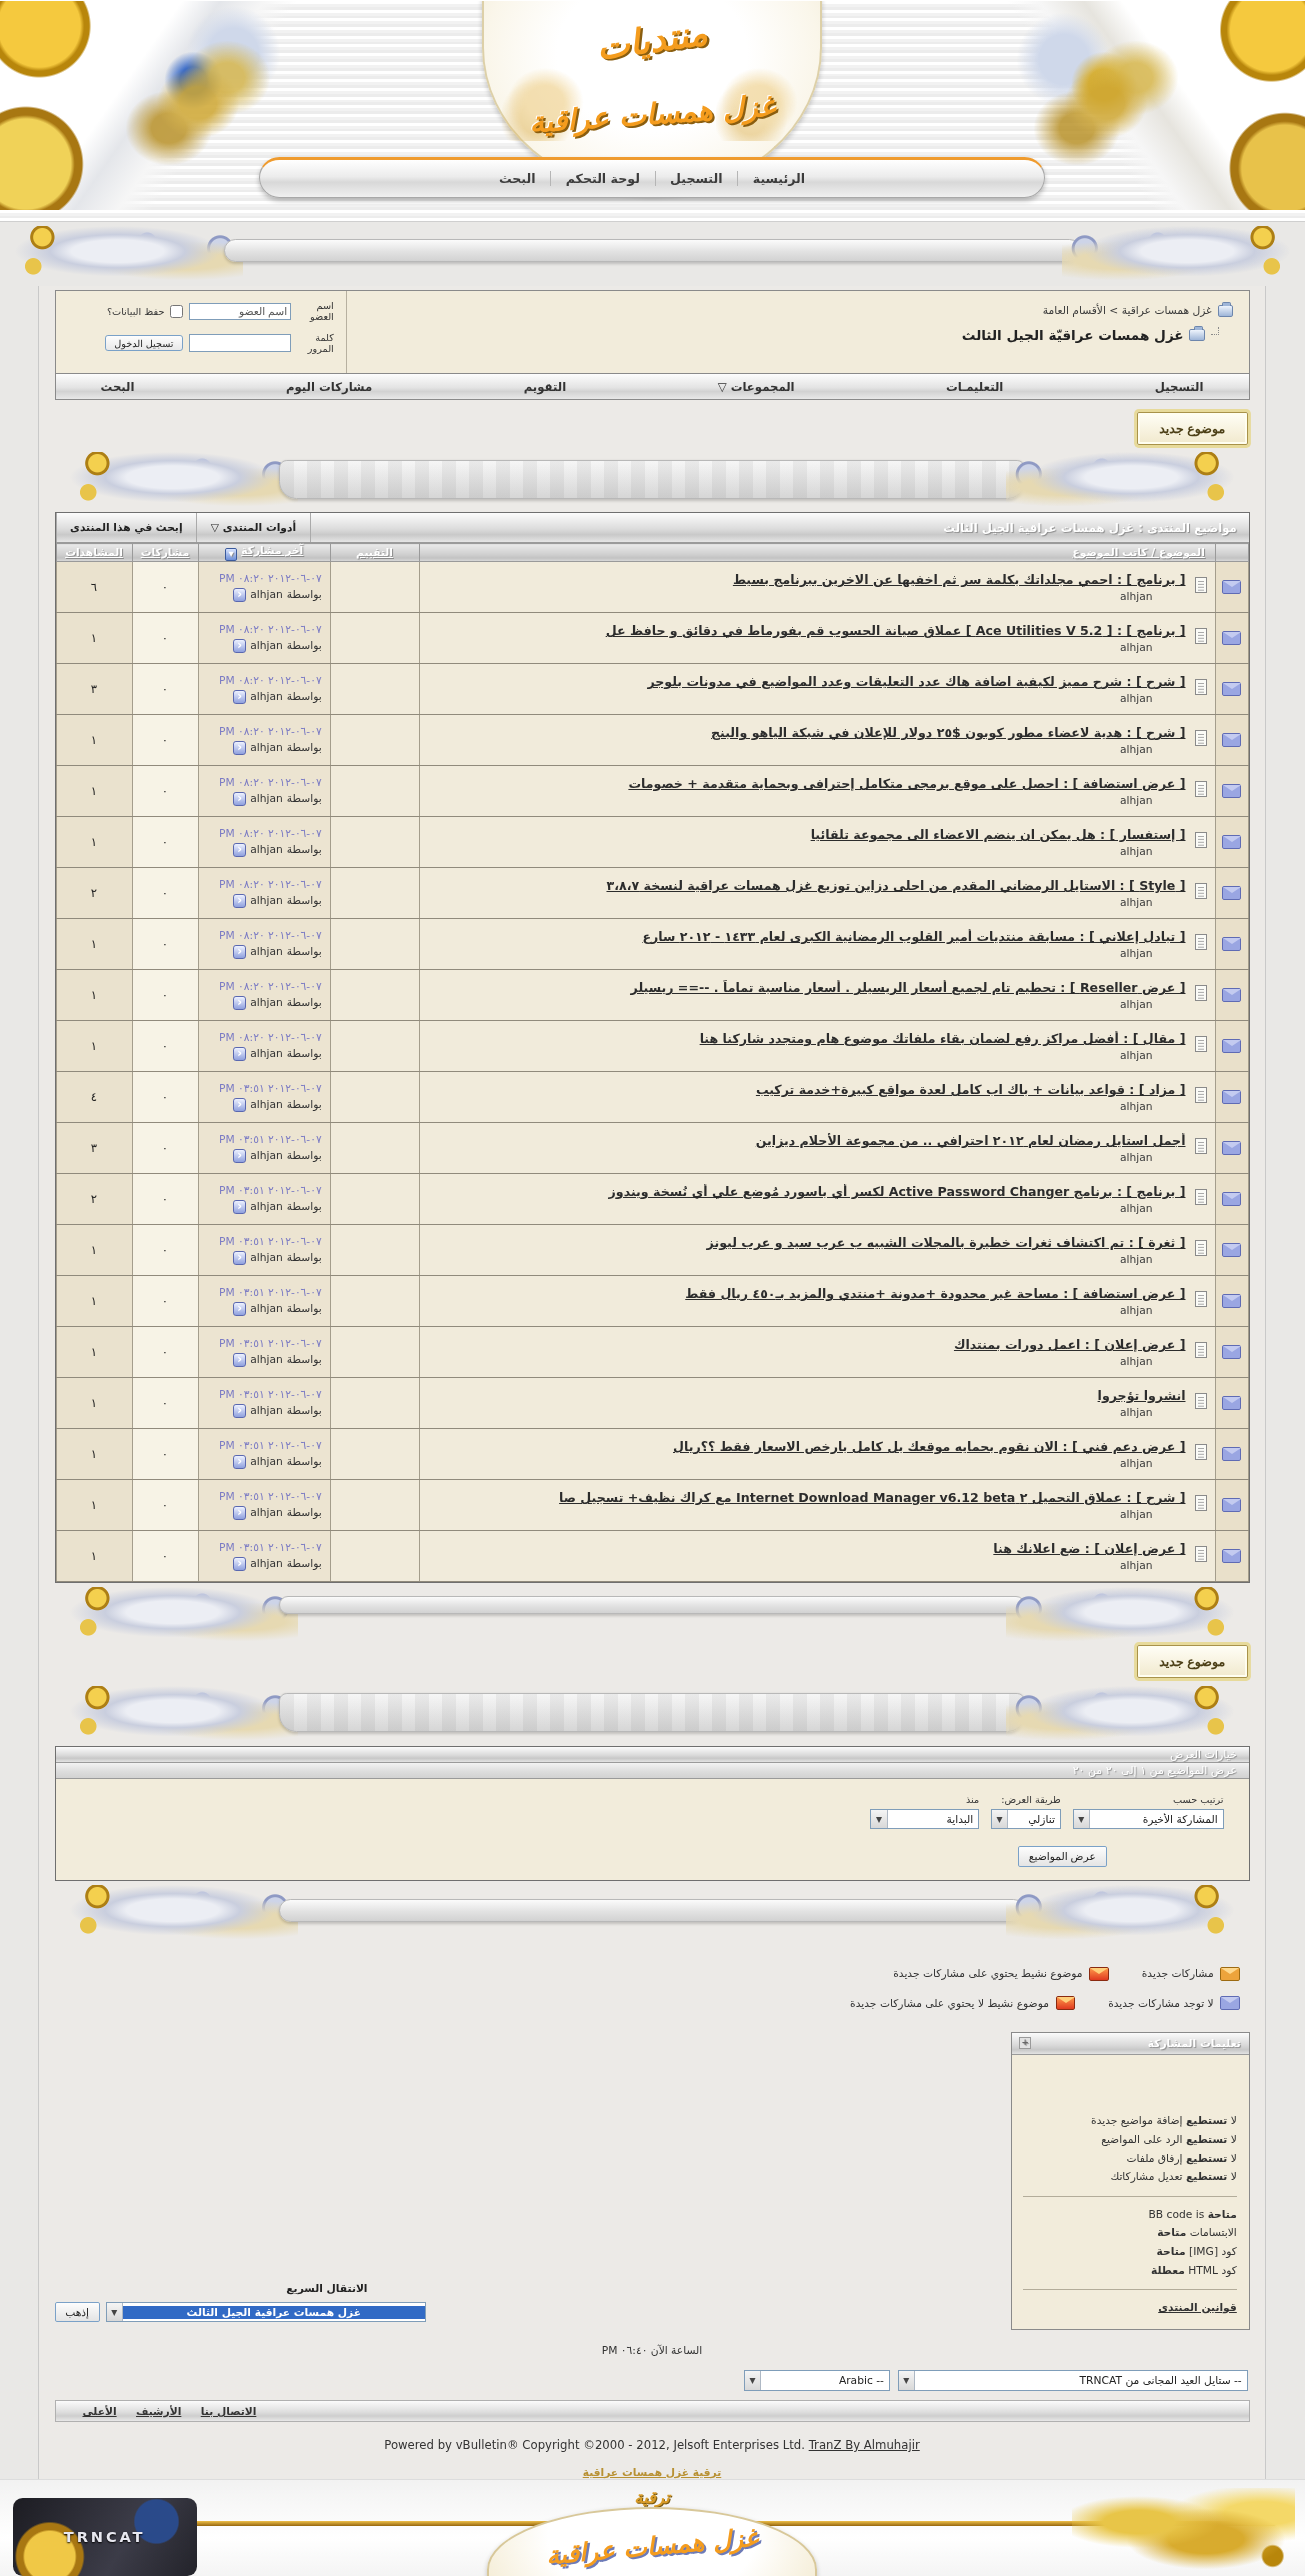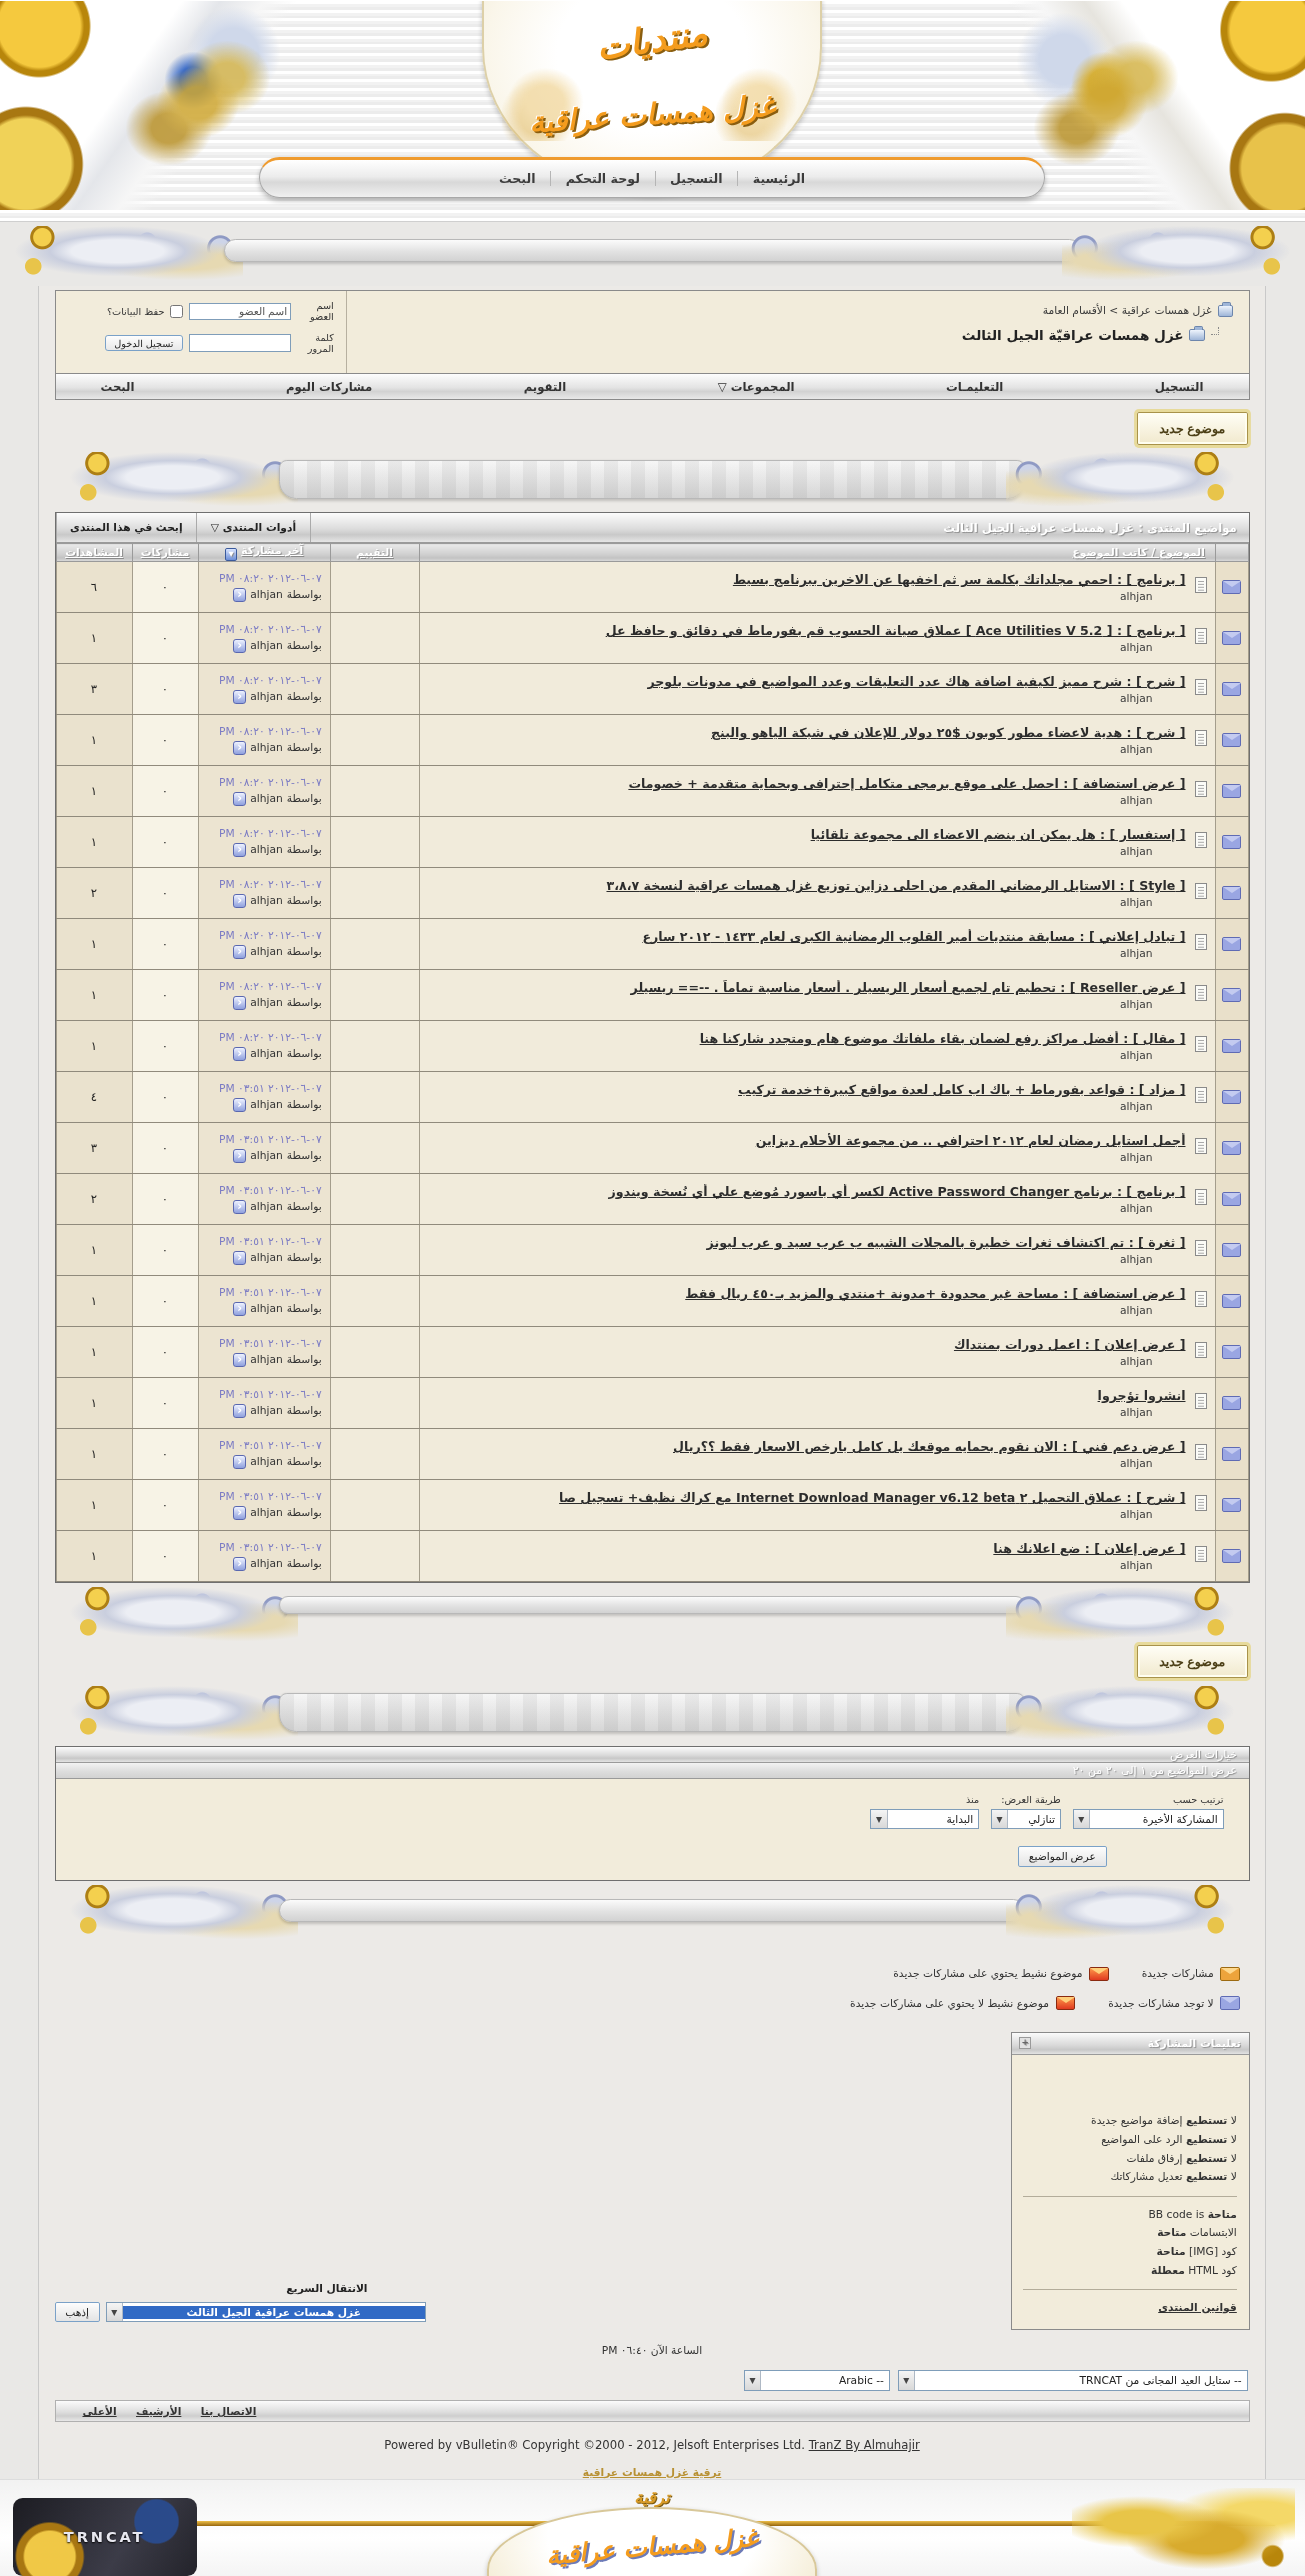--- a/index.html
+++ b/index.html
@@ -535,21 +535,21 @@
         <span class="go"></span>
       </div>
     </td>
     <td class="c-replies">٠</td>
     <td class="c-views">١</td>
   </tr>
             <tr>
     <td class="c-status"><span class="env blue"></span></td>
     <td class="c-title">
       <span class="paper td-paper"></span>
-      <a href="#" class="t-title">[ مزاد ] : قواعد بفورماط + باك اب كامل لعدة مواقع كبيرة+خدمة تركيب</a>
+      <a href="#" class="t-title">[ مزاد ] : قواعد بيانات + باك اب كامل لعدة مواقع كبيرة+خدمة تركيب</a>
       <span class="t-author">alhjan</span>
     </td>
     <td class="c-rating"></td>
     <td class="c-last">
       <div class="lastline1">٠٧-٠٦-٢٠١٢ ٠٣:٥١ PM</div>
       <div class="lastline2">
         <span>بواسطة</span>
         <span>alhjan</span>
         <span class="go"></span>
       </div>

